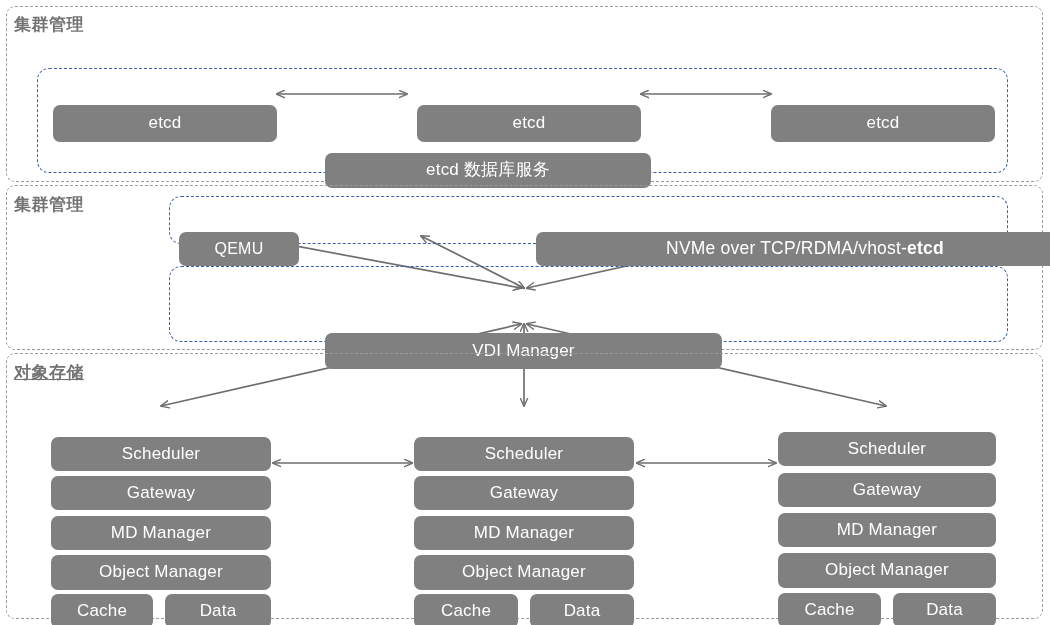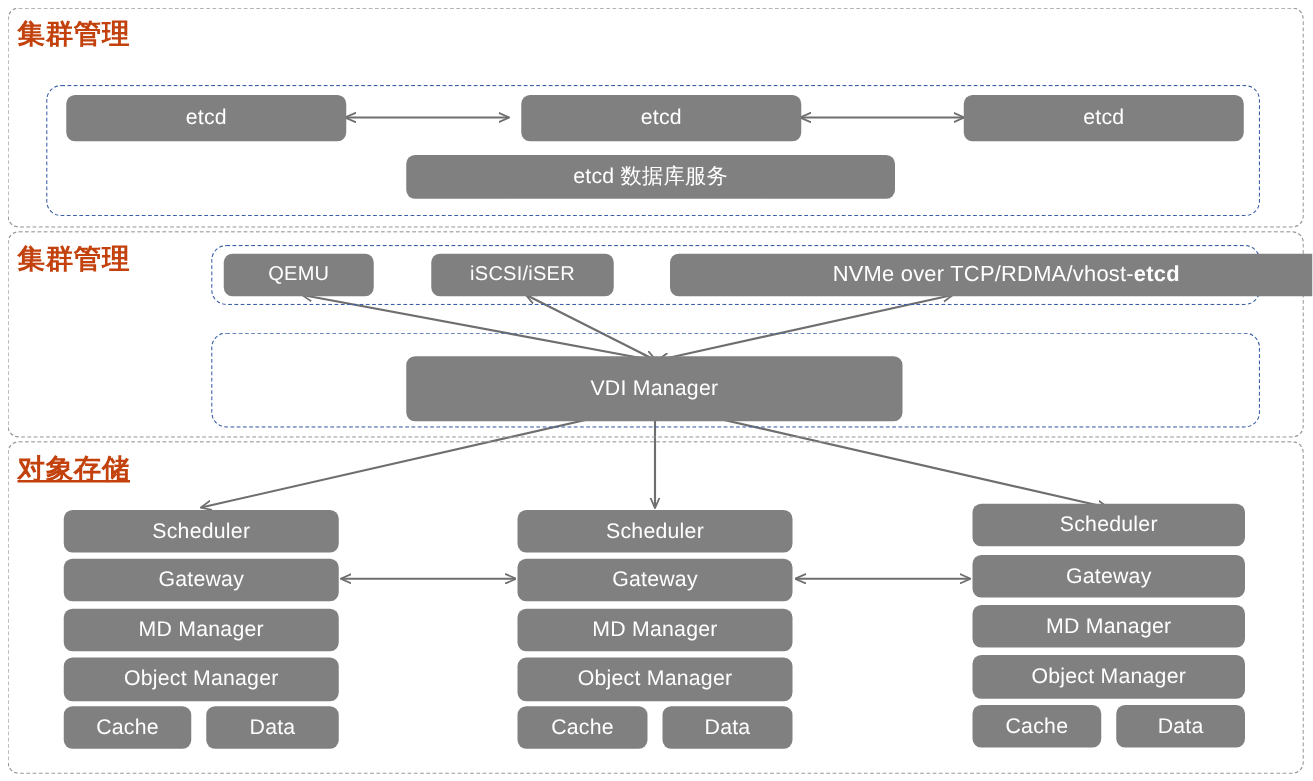--- a/index.html
+++ b/index.html
@@ -20,23 +20,23 @@
   
   .section {
     position: absolute;
     border: 1.5px dashed #9a9a9a;
     border-radius: 9px;
     box-sizing: border-box;
     background: transparent;
   }
   .section-title {
     position: absolute;
-    font-size: 22px;
+    font-size: 17px;
     font-weight: bold;
-    color: #c2410c;
+    color: #737373;
     letter-spacing: 0.5px;
     white-space: nowrap;
     line-height: 1;
   }
   
   .group {
     position: absolute;
     border: 1.6px dashed #3b5fa8;
     border-radius: 12px;
     box-sizing: border-box;
@@ -51,20 +51,21 @@
     box-sizing: border-box;
     display: flex;
     align-items: center;
     justify-content: center;
     font-size: 17px;
     line-height: 1.1;
     text-align: center;
     white-space: nowrap;
     font-weight: 400;
     letter-spacing: 0.2px;
+    margin-top: 29px;
   }
   .node.small { font-size: 16px; }
   .node.wide  { font-size: 17.5px; }
   .node .b { font-weight: bold; }
   
   #arrows {
     position: absolute;
     left: 0;
     top: 0;
     width: 1050px;
@@ -106,36 +107,35 @@
   </svg>
 
   <div class="section" style="left:6px; top:6px; width:1037px; height:176px;"></div>
   <div class="section-title" style="left:14px; top:16px;">集群管理</div>
 
   <div class="group" style="left:37px; top:68px; width:971px; height:105px;"></div>
 
   <div class="node" style="left:53px; top:76px; width:224px; height:37px;">etcd</div>
   <div class="node" style="left:417px; top:76px; width:224px; height:37px;">etcd</div>
   <div class="node" style="left:771px; top:76px; width:224px; height:37px;">etcd</div>
-  <div class="node" style="left:325px; top:124px; width:391px; height:35px;">etcd 数据库服务</div>
+  <div class="node" style="left:325px; top:124px; width:326px; height:35px;">etcd 数据库服务</div>
 
   <div class="section" style="left:6px; top:185px; width:1037px; height:165px;"></div>
   <div class="section-title" style="left:14px; top:196px;">集群管理</div>
 
   <div class="group" style="left:169px; top:196px; width:839px; height:48px;"></div>
 
   <div class="node small" style="left:179px; top:203px; width:120px; height:34px;">QEMU</div>
-  <div class="node small" style="left:345px; top:203px; width:146px; height:34px;">iSCSI/iSER</div>
   <div class="node wide" style="left:536px; top:203px; width:538px; height:34px;">
     <span>NVMe over TCP/RDMA/vhost-</span>
       <span class="b">etcd</span>
   </div>
 
   <div class="group" style="left:169px; top:266px; width:839px; height:76px;"></div>
-  <div class="node" style="left:325px; top:285px; width:397px; height:52px;text-align:center;">VDI Manager</div>
+  <div class="node" style="left:325px; top:304px; width:397px; height:36px;text-align:center;">VDI Manager</div>
 
   <div class="section" style="left:6px; top:353px; width:1037px; height:266px;"></div>
   <div class="section-title" style="left:14px; top:364px;text-decoration:underline;">对象存储</div>
 
   <div class="node" style="left:51px; top:408px; width:220px; height:34px;">Scheduler</div>
   <div class="node" style="left:51px; top:447px; width:220px; height:34px;">Gateway</div>
   <div class="node" style="left:51px; top:487px; width:220px; height:34px;">MD Manager</div>
   <div class="node" style="left:51px; top:526px; width:220px; height:35px;">Object Manager</div>
   <div class="node" style="left:51px; top:565px; width:102px; height:34px;">Cache</div>
   <div class="node" style="left:165px; top:565px; width:106px; height:34px;">Data</div>

